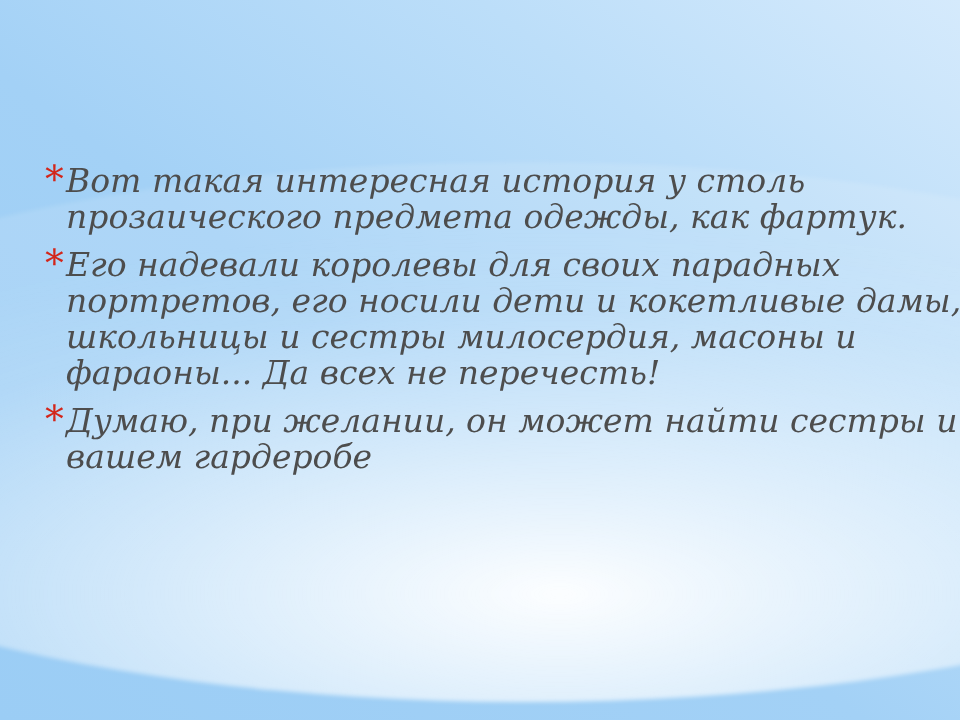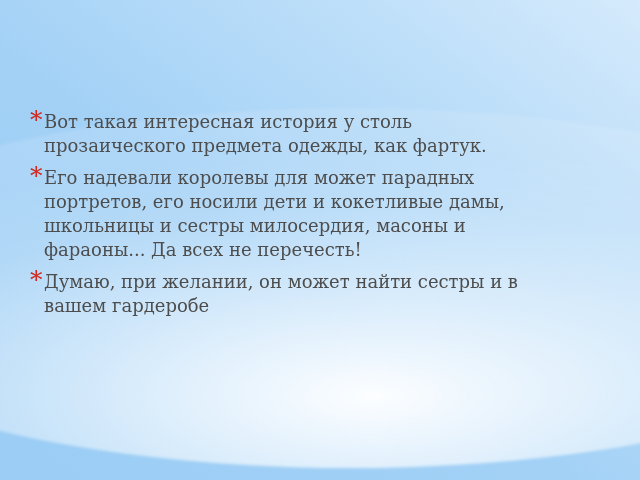--- a/index.html
+++ b/index.html
@@ -52,43 +52,44 @@
     left: 0;
     top: -3px;
     color: #d3261a;
     font-size: 25px;
     line-height: 25px;
     font-family: "DejaVu Serif", serif;
   }
   .bullet-text {
     display: block;
     white-space: pre;
-    font-size: 18px;
+    font-size: 22px;
     line-height: 24px;
     color: #4d4d4d;
     letter-spacing: 0px;
+    font-style: italic;
   }
 </style>
 </head>
 <body>
 
 <div class="slide">
   <div class="ellipse-highlight"></div>
 
   <div class="bullet-list">
 
     <div class="bullet-item">
       <span class="bullet-glyph">*</span>
       <span class="bullet-text">Вот такая интересная история у столь
 прозаического предмета одежды, как фартук.</span>
     </div>
 
     <div class="bullet-item">
       <span class="bullet-glyph">*</span>
-      <span class="bullet-text">Его надевали королевы для может парадных
+      <span class="bullet-text">Его надевали королевы для своих парадных
 портретов, его носили дети и кокетливые дамы,
 школьницы и сестры милосердия, масоны и
 фараоны... Да всех не перечесть!</span>
     </div>
 
     <div class="bullet-item">
       <span class="bullet-glyph">*</span>
       <span class="bullet-text">Думаю, при желании, он может найти сестры и в
 вашем гардеробе</span>
     </div>

